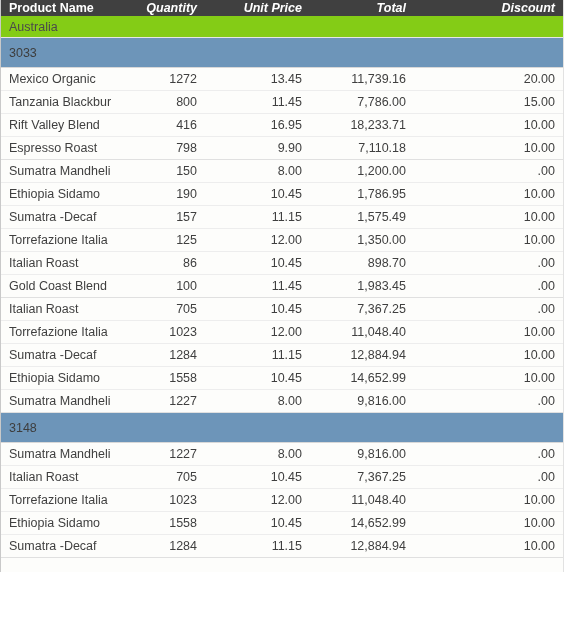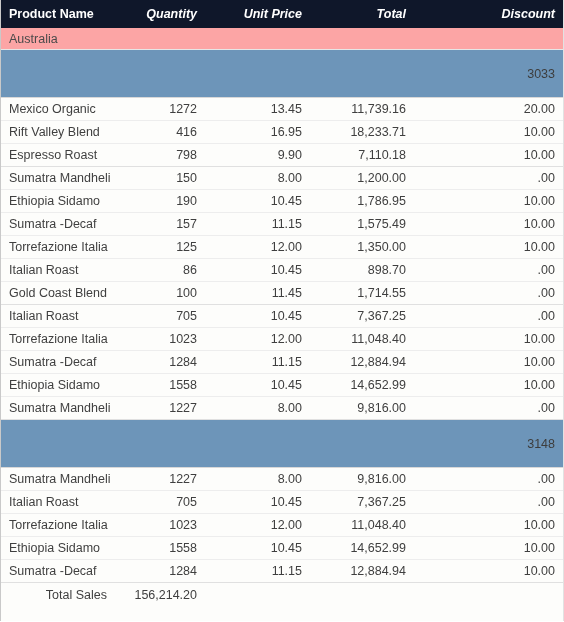--- a/index.html
+++ b/index.html
@@ -32,51 +32,50 @@
 
   
   col.c-name     { width: 112px; }
   col.c-qty      { width: 92px;  }
   col.c-price    { width: 105px; }
   col.c-total    { width: 104px; }
   col.c-discount { width: 149px; }
 
   
   tr.head th {
-    background: #0f172a;
+    background: #404040;
     color: #ffffff;
     font-weight: bold;
     font-size: 12.5px;
-    height: 28px;
+    height: 16px;
     padding: 0 8px;
     border: none;
     white-space: nowrap;
   }
   tr.head th.left  { text-align: left;  }
   tr.head th.right { text-align: right; font-style: italic; }
 
   
   tr.country td {
-    background: #fca5a5;
+    background: #84cc16;
     color: #4a4a4a;
     height: 21px;
     padding: 0 8px;
     font-size: 12.5px;
     border-bottom: 1px solid #e6e6e6;
   }
 
   
   tr.group td {
     background: #6d95b9;
     color: #3d3d3d;
     height: 21px;
-    padding: 13px 8px;
+    padding: 4px 8px;
     font-size: 12.5px;
     border-bottom: 1px solid #d8d8d8;
-    text-align: right;
   }
 
   
   tr.data td {
     height: 22px;
     padding: 0 8px;
     background: #fdfdfb;
     border-bottom: 1px solid #ededed;
     font-size: 12.5px;
     color: #3f3f3f;
@@ -131,20 +130,27 @@
           <td colspan="5">3033</td>
         </tr>
         <tr class="data">
           <td>Mexico Organic</td>
           <td class="num">1272</td>
           <td class="num">13.45</td>
           <td class="num">11,739.16</td>
           <td class="num">20.00</td>
         </tr>
         <tr class="data">
+          <td>Tanzania Blackbur</td>
+          <td class="num">800</td>
+          <td class="num">11.45</td>
+          <td class="num">7,786.00</td>
+          <td class="num">15.00</td>
+        </tr>
+        <tr class="data">
           <td>Rift Valley Blend</td>
           <td class="num">416</td>
           <td class="num">16.95</td>
           <td class="num">18,233.71</td>
           <td class="num">10.00</td>
         </tr>
         <tr class="data last">
           <td>Espresso Roast</td>
           <td class="num">798</td>
           <td class="num">9.90</td>
@@ -183,21 +189,21 @@
           <td>Italian Roast</td>
           <td class="num">86</td>
           <td class="num">10.45</td>
           <td class="num">898.70</td>
           <td class="num">.00</td>
         </tr>
         <tr class="data last">
           <td>Gold Coast Blend</td>
           <td class="num">100</td>
           <td class="num">11.45</td>
-          <td class="num">1,714.55</td>
+          <td class="num">1,983.45</td>
           <td class="num">.00</td>
         </tr>
         <tr class="data">
           <td>Italian Roast</td>
           <td class="num">705</td>
           <td class="num">10.45</td>
           <td class="num">7,367.25</td>
           <td class="num">.00</td>
         </tr>
         <tr class="data">
@@ -259,23 +265,16 @@
           <td class="num">14,652.99</td>
           <td class="num">10.00</td>
         </tr>
         <tr class="data last">
           <td>Sumatra -Decaf</td>
           <td class="num">1284</td>
           <td class="num">11.15</td>
           <td class="num">12,884.94</td>
           <td class="num">10.00</td>
         </tr>
-        <tr class="total">
-          <td class="label">Total Sales</td>
-          <td class="value">156,214.20</td>
-          <td></td>
-          <td></td>
-          <td></td>
-        </tr>
       </tbody>
   </table>
   <div class="filler"></div>
 </div>
 
 </body></html>

